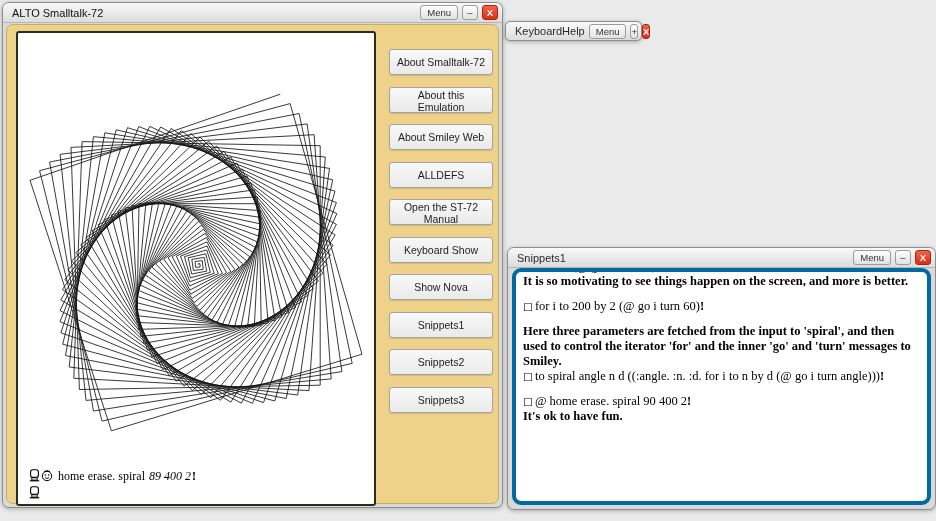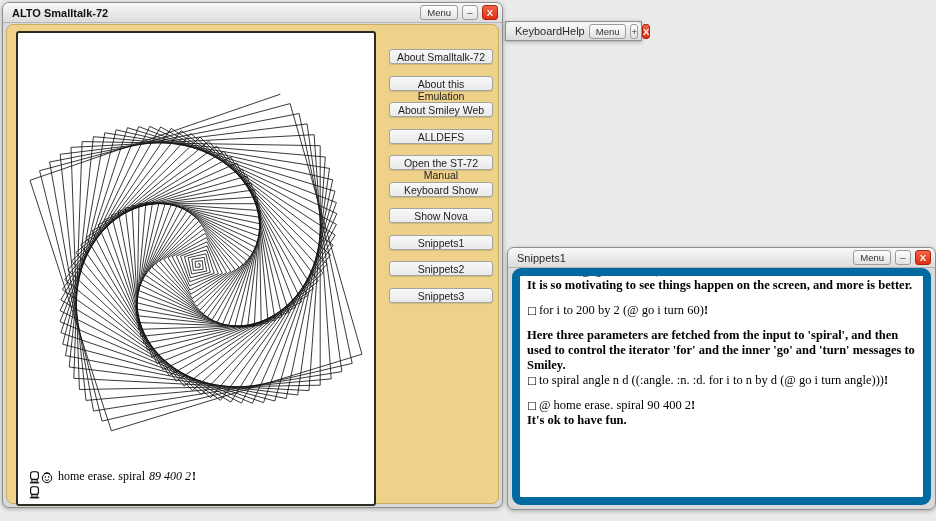--- a/index.html
+++ b/index.html
@@ -16,21 +16,21 @@
   }
   .titlebar{
     height:19px;display:flex;align-items:center;
     padding:0 4px 0 9px;
     background:linear-gradient(#f9f9f9,#dcdcdc);
     border-bottom:1px solid #b5b5b5;
     border-radius:6px 6px 0 0;
   }
   .titlebar.bar-only{border-radius:5px;border-bottom:none;height:18px;}
   .titlebar .title{font-size:11px;color:#2a2a2a;}
-  #main-window .title{font-weight:bold;color:#111;}
+  #main-window .title{font-weight:normal;color:#111;}
   .tb-spacer{flex:1;}
   .tb-btn{
     font-size:9.5px;color:#333;line-height:11px;
     background:linear-gradient(#fdfdfd,#e2e2e2);
     border:1px solid #9b9b9b;border-radius:3px;
     padding:1px 6px;margin-left:4px;cursor:default;
     font-family:Liberation Sans, sans-serif;
   }
   .tb-sq{width:16px;padding:1px 0;text-align:center;}
   .tb-close{
@@ -43,44 +43,44 @@
     position:absolute;left:3px;top:21px;right:3px;bottom:3px;
     background:#eed289;border:1px solid #c8ae61;border-radius:7px;
   }
   .turtle-canvas{
     position:absolute;left:9px;top:6px;width:356px;height:471px;
     background:#fff;border:2px solid #2b2b20;border-radius:3px;
   }
   .turtle-canvas svg.spiral{position:absolute;left:0;top:0;}
   .btncol{position:absolute;left:382px;top:24px;width:104px;}
   .side-btn{
-    display:block;width:100%;height:15px;margin:0 0 11.5px 0;
+    display:block;width:100%;height:26px;margin:0 0 11.5px 0;
     font-size:10.5px;color:#1d1d1d;font-family:"Liberation Sans",sans-serif;
     background:linear-gradient(#f8f8f8,#eaeaea);
     border:1px solid #a3a3a3;border-radius:3px;
     box-shadow:0 1px 1px rgba(0,0,0,.12);
     cursor:default;
   }
   .console1{
     position:absolute;left:11px;bottom:20px;
-    display:flex;align-items:flex-end;
+    display:flex;align-items:flex-start;
     font-family:"Liberation Serif",serif;font-size:12px;color:#000;
   }
   .console2{position:absolute;left:11px;bottom:5px;display:flex;}
   .cmd-prefix{margin-left:4px;}
   .cmd-args{font-style:italic;margin-left:4px;}
   .cmd-bang{font-weight:bold;margin-left:1px;}
   .g-icon{display:block;margin-right:1px;}
   
-  #khelp-window{left:505px;top:21px;width:137px;height:20px;border-radius:0;}
+  #khelp-window{left:505px;top:21px;width:137px;height:20px;border-radius:5px;}
   
   #snippets-window{left:507px;top:247px;width:429px;height:263px;}
   .sn-content{
     position:absolute;left:4px;right:4px;top:20px;bottom:4px;
-    background:#fff;border:8px solid #0369a1;border-radius:9px;
+    background:#fff;border:4px solid #0369a1;border-radius:9px;
     overflow:hidden;padding:0 7px;box-sizing:border-box;
   }
   .sn-stack{margin-top:-13px;}
   .sn-line{
     font-family:"Liberation Serif",serif;font-size:12.5px;line-height:15px;
     color:#000;white-space:pre-wrap;
   }
   .sn-comment{font-weight:bold;}
   .sn-blank{height:10px;}
   .sn-box{font-family:"DejaVu Sans",sans-serif;font-size:10.5px;margin-right:2px;}

